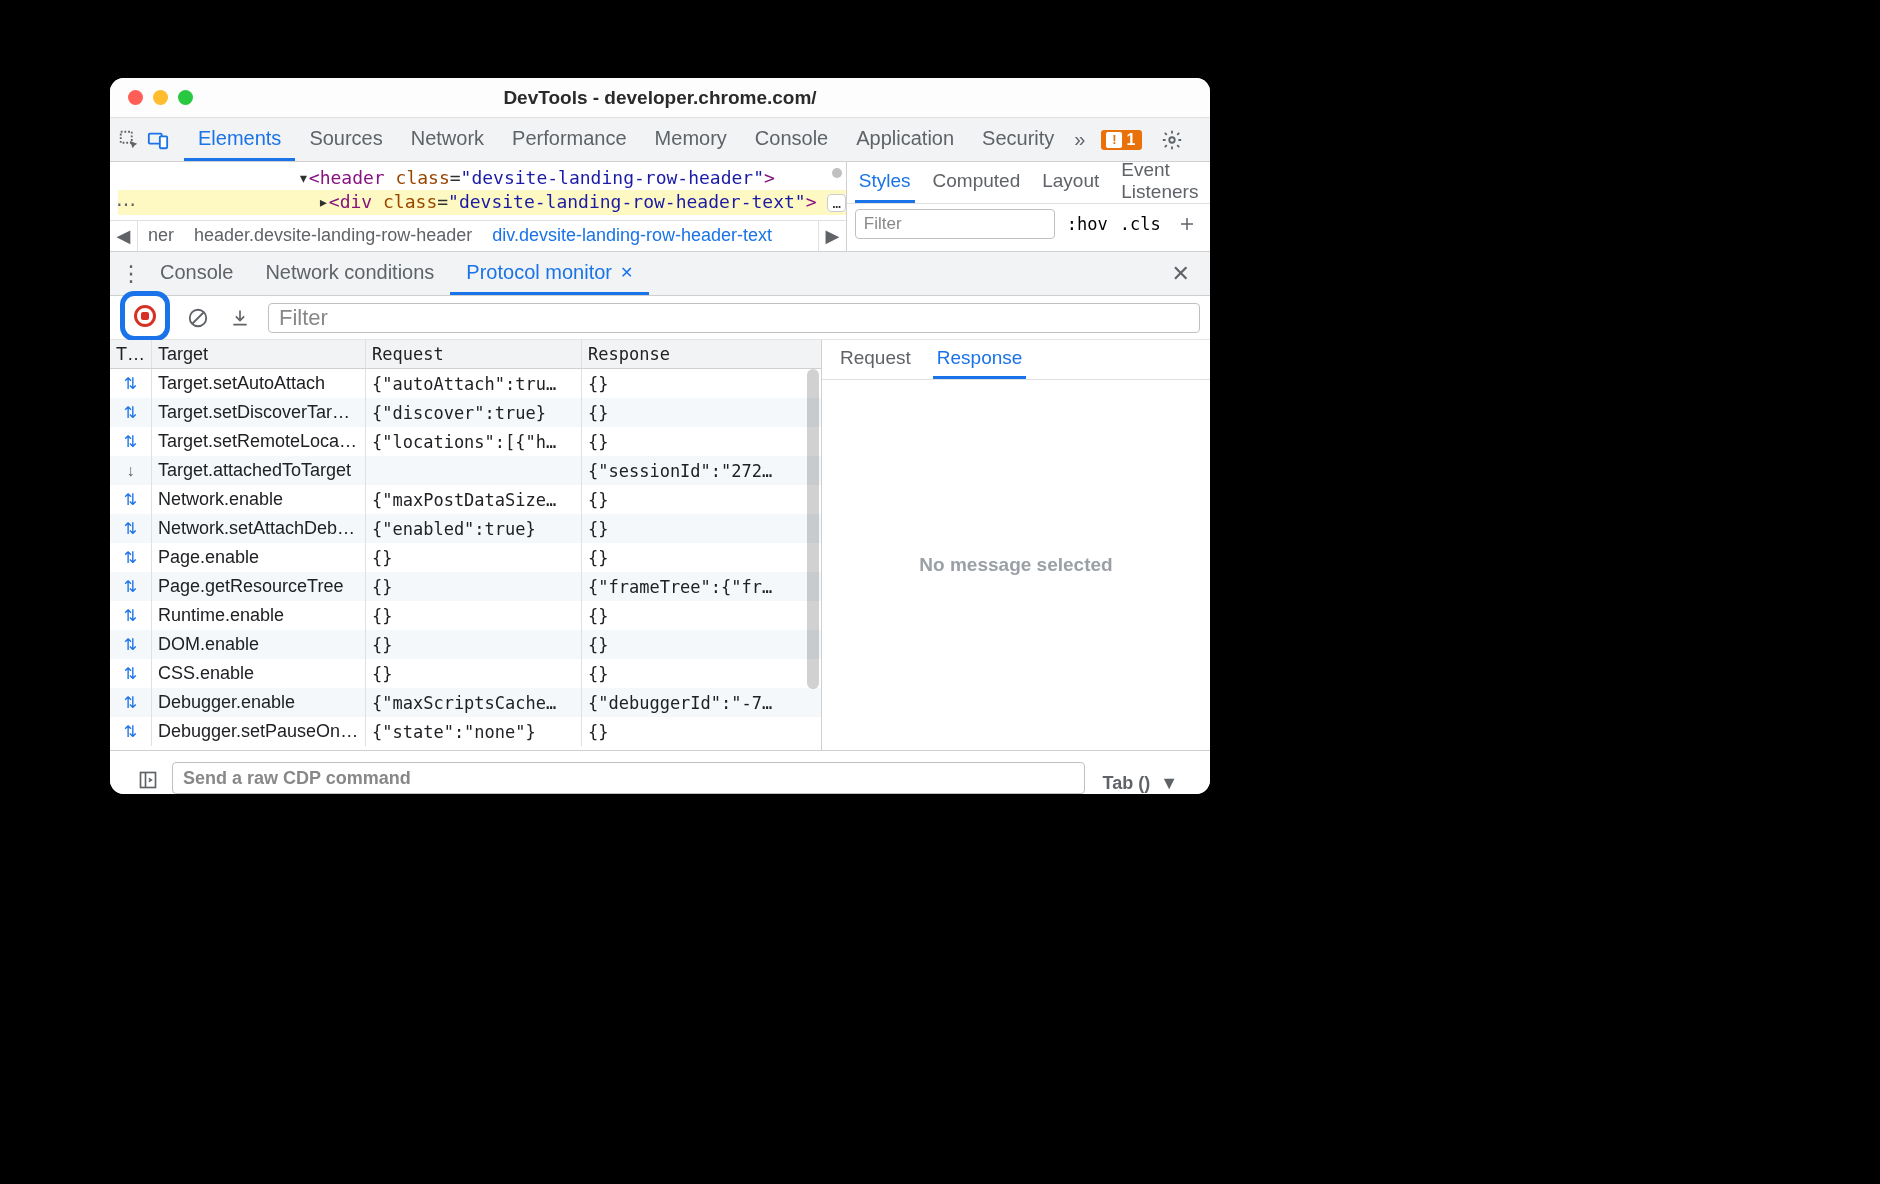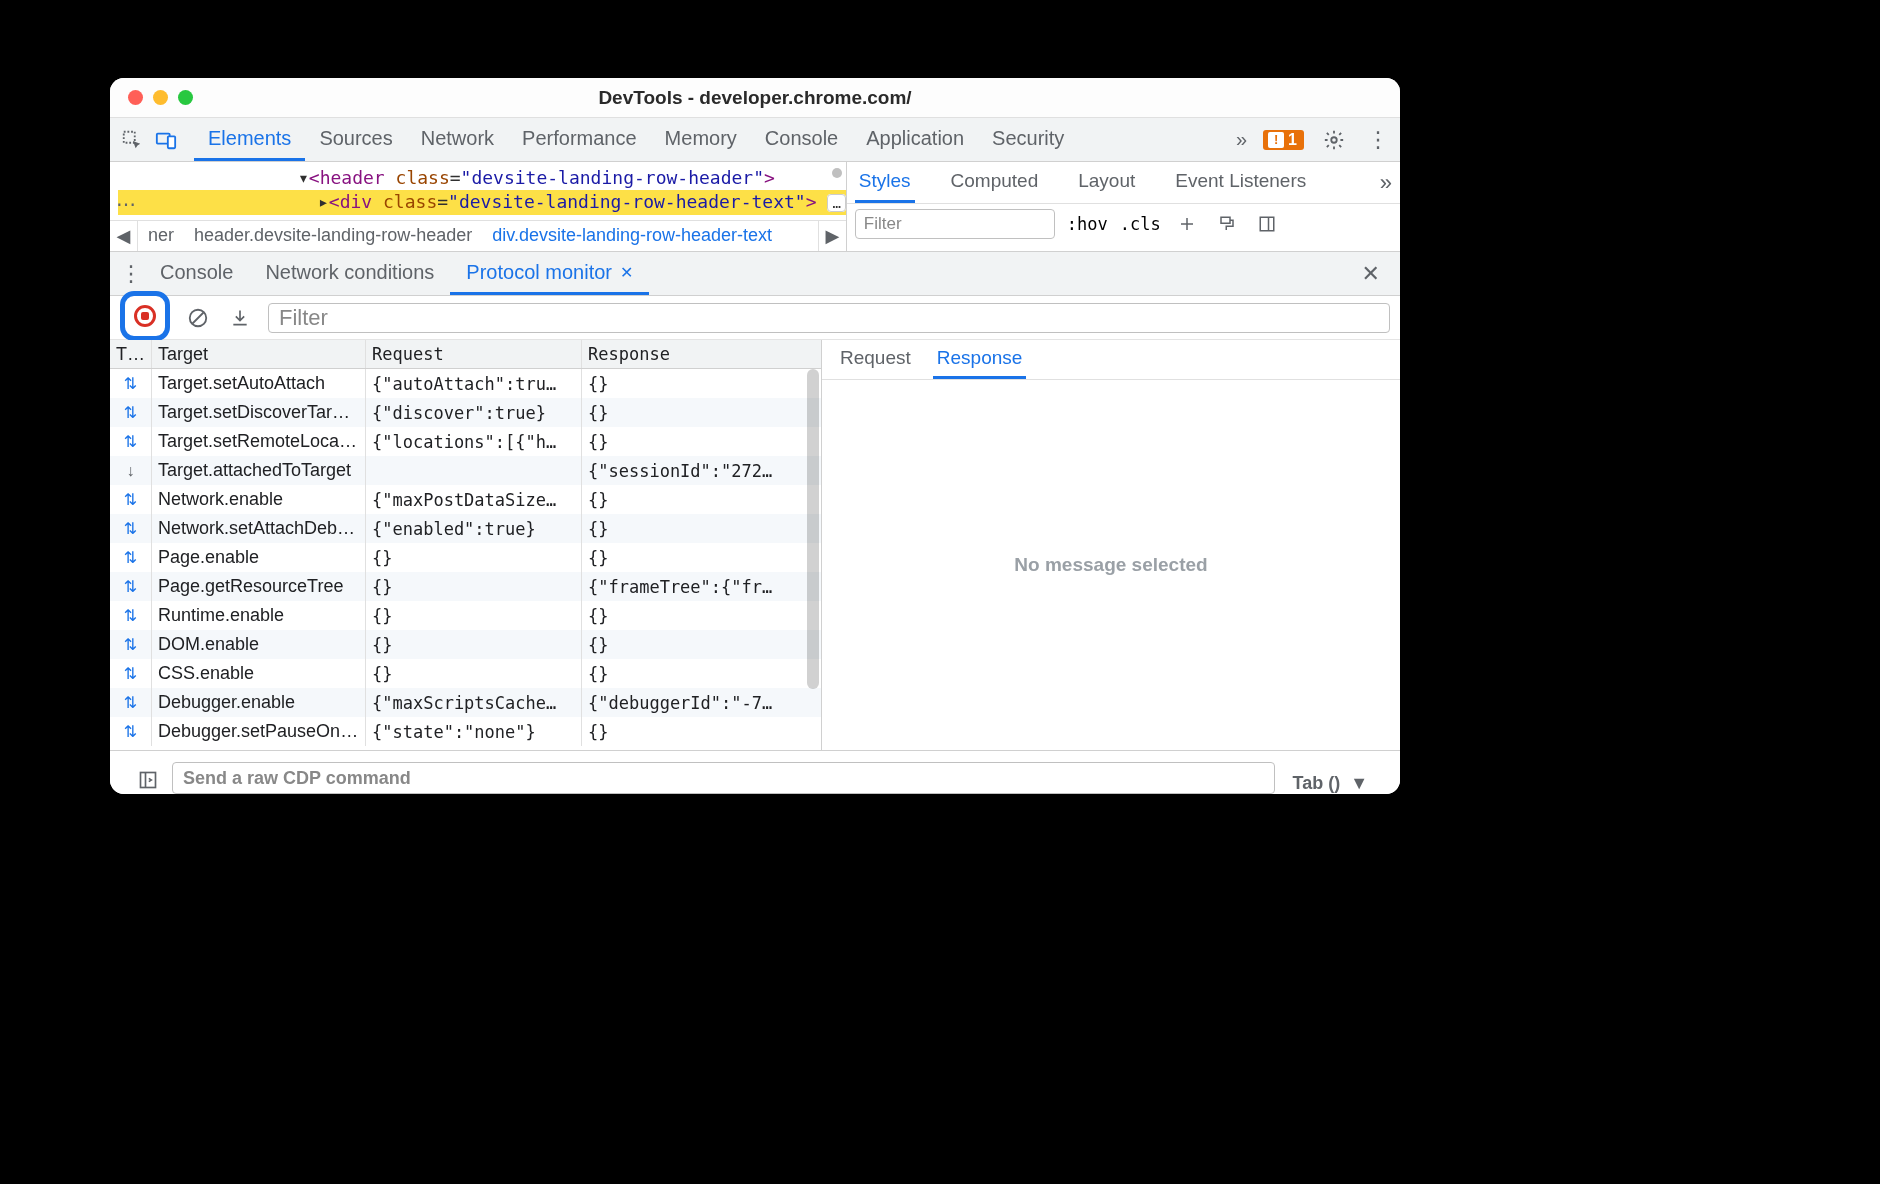--- a/index.html
+++ b/index.html
@@ -1,18 +1,18 @@
 <!DOCTYPE html>
 <html><head>
 <meta charset="utf-8">
 <style>
   * { box-sizing: border-box; margin: 0; padding: 0; }
   html, body { width: 1880px; height: 1184px; background: #000; font-family: -apple-system, "Helvetica Neue", Arial, sans-serif; font-size: 22px; color: #202124; }
   .window {
-    position: absolute; left: 110px; top: 78px; width: 1290px; height: 716px;
+    position: absolute; left: 110px; top: 78px; width: 1100px; height: 716px;
     background: #fff; border-radius: 14px; box-shadow: 0 20px 60px rgba(0,0,0,0.5);
     display: flex; flex-direction: column; overflow: hidden;
   }
   .titlebar { height: 40px; display: flex; align-items: center; position: relative; background: #fdfdfd; border-bottom: 1px solid #e0e0e0; }
   .traffic { display: flex; gap: 10px; margin-left: 18px; }
   .dot { width: 15px; height: 15px; border-radius: 50%; }
   .dot.red { background: #ff5f57; } .dot.yellow { background: #febc2e; } .dot.green { background: #28c840; }
   .titlebar-title { position: absolute; left: 0; right: 0; text-align: center; font-weight: 600; font-size: 19px; color: #2a2a2a; }
 
   .mainbar { height: 44px; background: #f1f3f4; border-bottom: 1px solid #d0d0d0; display: flex; align-items: center; padding: 0 8px; gap: 6px; }
@@ -22,31 +22,31 @@
   .main-tab { padding: 0 14px; display: flex; align-items: center; font-size: 20px; color: #5f6368; cursor: pointer; border-bottom: 3px solid transparent; }
   .main-tab.active { color: #1a73e8; border-bottom-color: #1a73e8; }
   .mainbar-right { margin-left: auto; display: flex; align-items: center; gap: 16px; }
   .overflow-chev { color: #5f6368; font-size: 20px; }
   .warn-badge { background: #e8710a; color: #fff; font-size: 16px; padding: 1px 7px 1px 5px; border-radius: 3px; display: flex; align-items: center; gap: 4px; font-weight: 600; }
   .warn-badge::before { content: "!"; background: #fff; color: #e8710a; width: 16px; height: 16px; display: inline-flex; align-items: center; justify-content: center; border-radius: 2px; font-size: 13px; }
 
   .elements-top { display: flex; height: 90px; border-bottom: 1px solid #d0d0d0; }
   .elements-left { flex: 0 0 730px; display: flex; flex-direction: column; position: relative; }
   .dom-code { font-family: Menlo, Consolas, monospace; font-size: 18px; padding: 4px 0 9px 8px; color: #303030; line-height: 24px; overflow: hidden; white-space: nowrap; }
-  .dom-code .sel { background: #fde047; }
+  .dom-code .sel { background: #fef9c3; }
   .dom-code .tag { color: #881280; } .dom-code .attr { color: #994500; } .dom-code .val { color: #1a1aa6; }
   .breadcrumb-row { height: 34px; border-top: 1px solid #e0e0e0; display: flex; align-items: center; background: #fff; font-size: 18px; overflow: hidden; }
   .bc-nav { width: 28px; text-align: center; color: #5f6368; cursor: pointer; border-right: 1px solid #e0e0e0; height: 100%; display: flex; align-items: center; justify-content: center; }
   .bc-nav.right { border-left: 1px solid #e0e0e0; border-right: none; margin-left: auto; }
   .bc-item { padding: 0 10px; color: #5f6368; white-space: nowrap; }
   .bc-item.blue { color: #1a73e8; }
   .scroll-dot { position: absolute; right: 4px; top: 6px; width: 10px; height: 10px; background: #c0c0c0; border-radius: 50%; }
 
   .elements-right { flex: 1; border-left: 1px solid #d0d0d0; display: flex; flex-direction: column; }
-  .styles-tabs { height: 42px; display: flex; align-items: center; padding: 0 8px; gap: 32px; border-bottom: 1px solid #e0e0e0; }
+  .styles-tabs { height: 42px; display: flex; align-items: center; padding: 0 8px; gap: 14px; border-bottom: 1px solid #e0e0e0; }
   .styles-tab { font-size: 19px; color: #5f6368; height: 100%; display: flex; align-items: center; border-bottom: 3px solid transparent; cursor: pointer; padding: 0 4px; }
   .styles-tab.active { color: #1a73e8; border-bottom-color: #1a73e8; }
   .styles-toolbar { height: 40px; display: flex; align-items: center; gap: 12px; padding: 0 8px; }
   .styles-filter { flex: 0 0 200px; border: 1px solid #c0c0c0; border-radius: 4px; height: 30px; padding: 0 8px; font-size: 17px; color: #888; display: flex; align-items: center; }
   .styles-btn { font-size: 17px; color: #000000; font-family: Menlo, monospace; }
 
   .drawer-tabs { height: 44px; background: #f1f3f4; border-bottom: 1px solid #d0d0d0; display: flex; align-items: center; padding: 0 8px; gap: 0; }
   .drawer-tab { padding: 0 16px; font-size: 20px; color: #5f6368; height: 100%; display: flex; align-items: center; border-bottom: 3px solid transparent; gap: 8px; cursor: pointer; }
   .drawer-tab.active { color: #1a73e8; border-bottom-color: #1a73e8; }
   .drawer-close-x { margin-left: auto; font-size: 22px; color: #5f6368; padding: 0 12px; cursor: pointer; }

